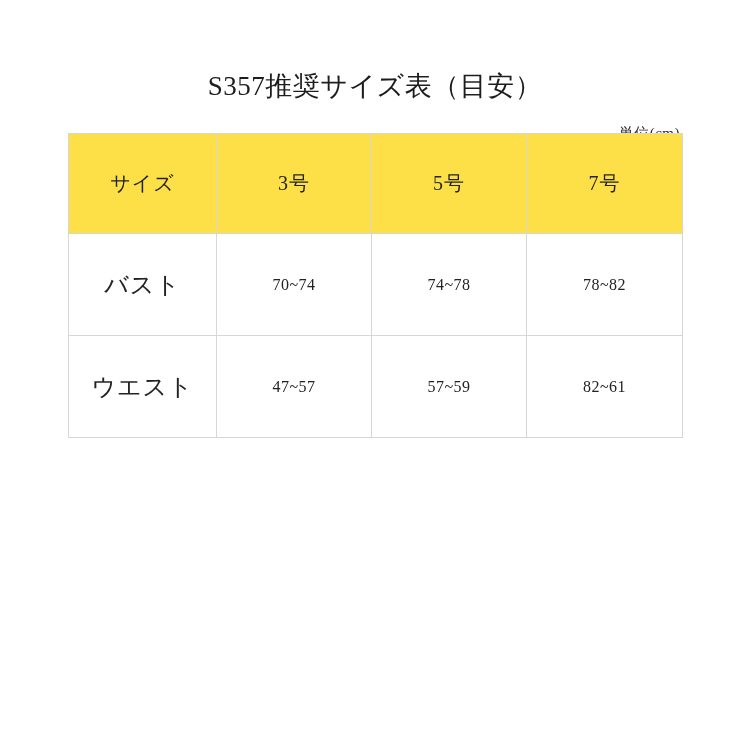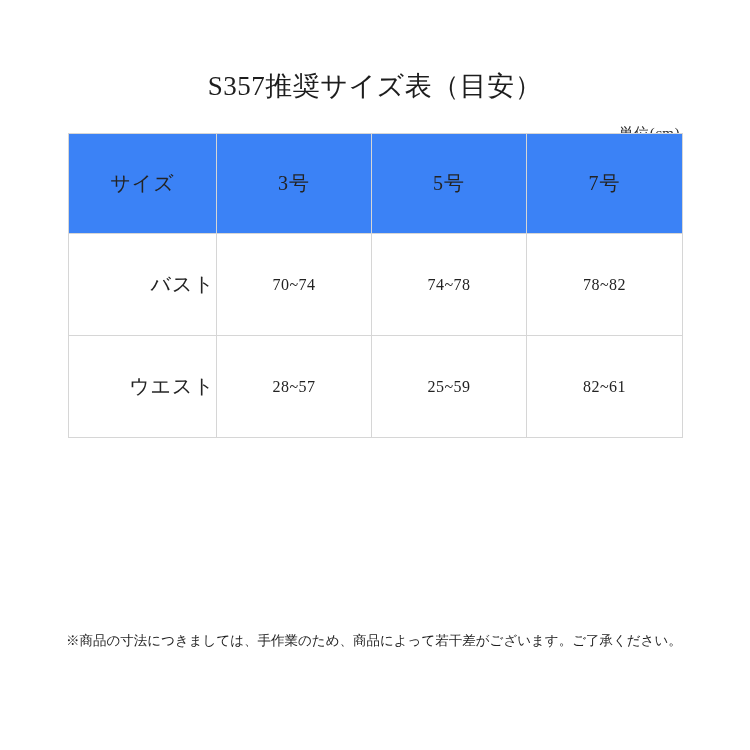--- a/index.html
+++ b/index.html
@@ -53,34 +53,33 @@
   table.size-table th,
   table.size-table td {
     border: 1px solid #d6d6d6;
     text-align: center;
     vertical-align: middle;
     font-weight: normal;
     color: #232323;
   }
   table.size-table thead th {
     height: 97px;
-    background: #3b82f6;
+    background: #fde047;
     font-size: 20px;
     letter-spacing: 1px;
   }
   table.size-table tbody td {
     height: 99px;
     font-size: 16px;
     background: #ffffff;
     letter-spacing: 0.5px;
   }
   table.size-table tbody td.row-head {
-    font-size: 20px;
+    font-size: 24px;
     letter-spacing: 1px;
-    text-align: right;
   }
   col.c1 { width: 148px; }
   col.c2 { width: 155px; }
   col.c3 { width: 155px; }
   col.c4 { width: 156px; }
   .note {
     position: absolute;
     top: 632px;
     left: 66px;
     width: 620px;
@@ -117,23 +116,22 @@
       </thead>
       <tbody>
         <tr>
           <td class="row-head">バスト</td>
           <td>70~74</td>
           <td>74~78</td>
           <td>78~82</td>
         </tr>
         <tr>
           <td class="row-head">ウエスト</td>
-          <td>28~57</td>
-          <td>25~59</td>
+          <td>47~57</td>
+          <td>57~59</td>
           <td>82~61</td>
         </tr>
       </tbody>
     </table>
   </div>
 
-  <div class="note">※商品の寸法につきましては、手作業のため、商品によって若干差がございます。ご了承ください。</div>
 
 </div>
 
 </body></html>

